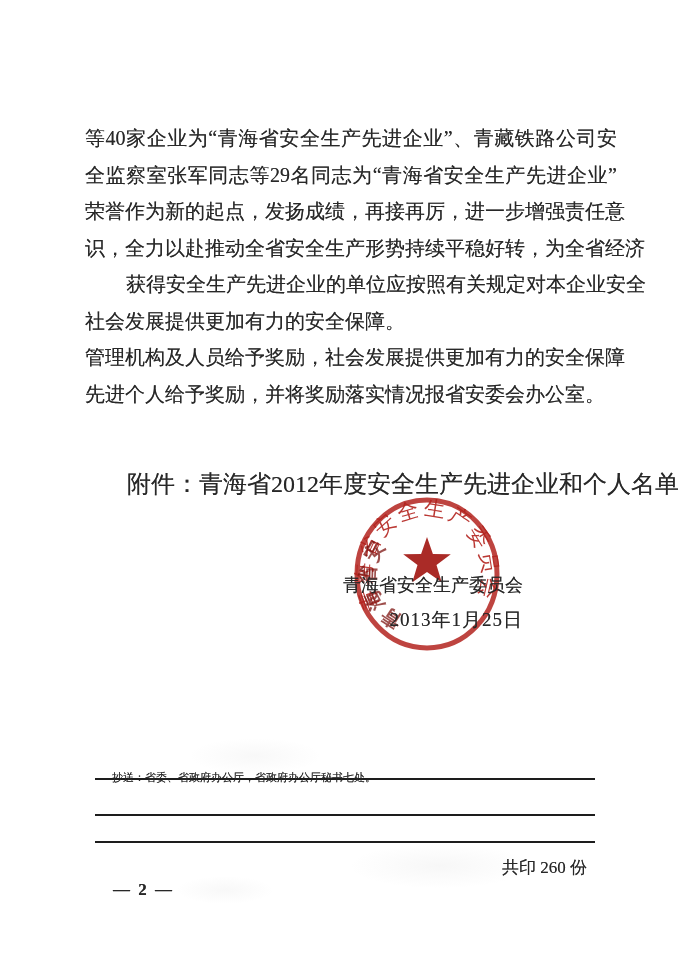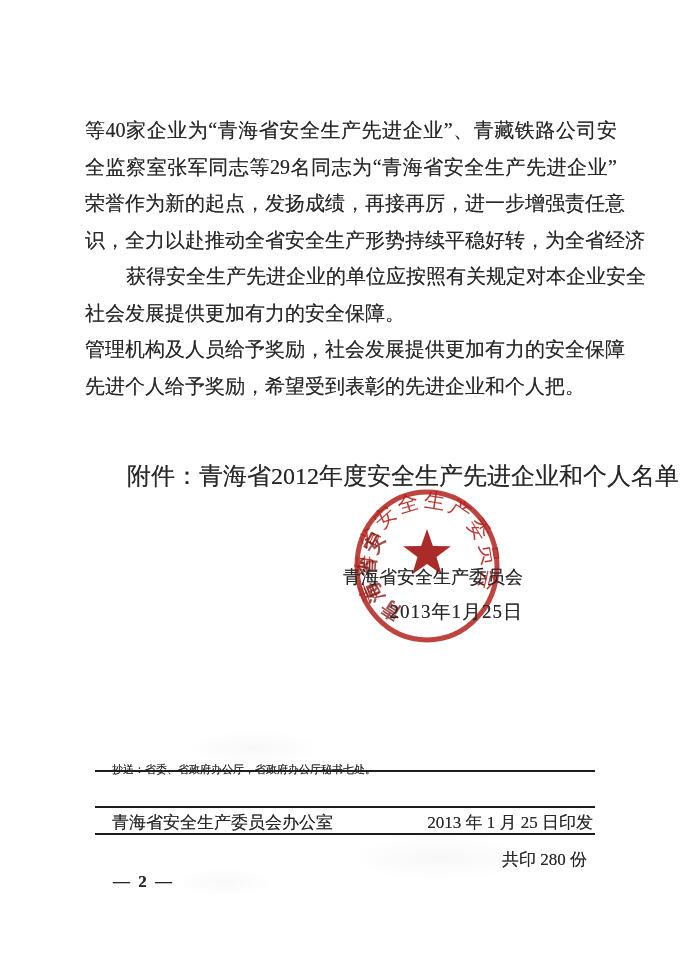--- a/index.html
+++ b/index.html
@@ -1,20 +1,20 @@
 <!DOCTYPE html>
 <html><head>
 <meta charset="utf-8">
 <style>
   * { margin:0; padding:0; box-sizing:border-box; }
   html,body { background:#ffffff; }
   .page {
     position:relative;
     width:700px; height:908px;
-    margin:0 auto;
+    margin:8px auto;
     font-family:"Liberation Serif","DejaVu Serif",serif;
     color:#282828;
     background:
       radial-gradient(ellipse 130px 32px at 440px 858px, rgba(120,120,120,0.06), transparent 70%),
       radial-gradient(ellipse 95px 26px at 255px 748px, rgba(120,120,120,0.05), transparent 70%),
       radial-gradient(ellipse 70px 20px at 225px 882px, rgba(120,120,120,0.05), transparent 70%),
       #ffffff;
     overflow:hidden;
   }
   
@@ -79,21 +79,21 @@
 <div class="page">
 
   <main class="body-text">
     <div class="line">等40家企业为“青海省安全生产先进企业”、青藏铁路公司安</div>
     <div class="line">全监察室张军同志等29名同志为“青海省安全生产先进企业”</div>
     <div class="line">荣誉作为新的起点，发扬成绩，再接再厉，进一步增强责任意</div>
     <div class="line">识，全力以赴推动全省安全生产形势持续平稳好转，为全省经济</div>
     <div class="line indent">获得安全生产先进企业的单位应按照有关规定对本企业安全</div>
     <div class="line last">社会发展提供更加有力的安全保障。</div>
     <div class="line">管理机构及人员给予奖励，社会发展提供更加有力的安全保障</div>
-    <div class="line last">先进个人给予奖励，希望受到表彰的先进企业和个人把。</div>
+    <div class="line last">先进个人给予奖励，并将奖励落实情况报省安委会办公室。</div>
   </main>
 
   <div class="attachment">附件：青海省2012年度安全生产先进企业和个人名单</div>
 
   <svg class="seal" viewBox="0 0 150 158" aria-hidden="true">
     <ellipse cx="75" cy="79" rx="70" ry="74" fill="none" stroke="#b3231e" stroke-width="5" opacity="0.85"></ellipse>
     <path id="sealArc" d="M 29 113 A 56 59 0 1 1 121 113" fill="none"></path>
     <path id="sealGhostArc" d="M 52 122 A 43 43 0 0 1 34 52" fill="none"></path>
     <text font-size="21" letter-spacing="3" fill="#b3231e" opacity="0.9">
       <textPath href="#sealArc" startOffset="2">青海省安全生产委员会</textPath>
@@ -103,21 +103,17 @@
     </text>
     <polygon points="75,42 80.9,58.9 98.8,59.3 84.5,70.1 89.7,87.2 75,77 60.3,87.2 65.5,70.1 51.2,59.3 69.1,58.9" fill="#a5201b" opacity="0.95"></polygon>
   </svg>
 
   <div class="sig-org">青海省安全生产委员会</div>
   <div class="sig-date">2013年1月25日</div>
 
   <div class="rule rule-1"></div>
   <div class="cc-line">抄送：省委、省政府办公厅，省政府办公厅秘书七处。</div>
   <div class="rule rule-2"></div>
-  <div class="issuer-row">
-    <span>青海省安全生产委员会办公室</span>
-    <span>2013 年 1 月 25 日印发</span>
-  </div>
   <div class="rule rule-3"></div>
-  <div class="copies">共印 280 份</div>
+  <div class="copies">共印 260 份</div>
   <div class="page-number">— 2 —</div>
 
 </div>
 
 </body></html>

